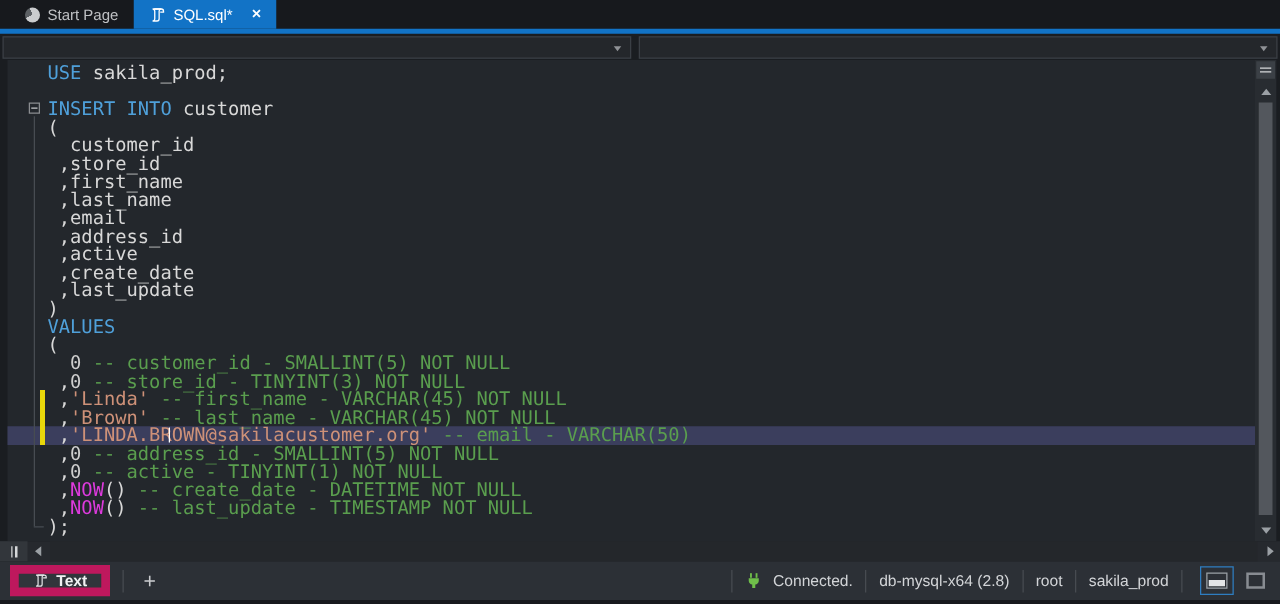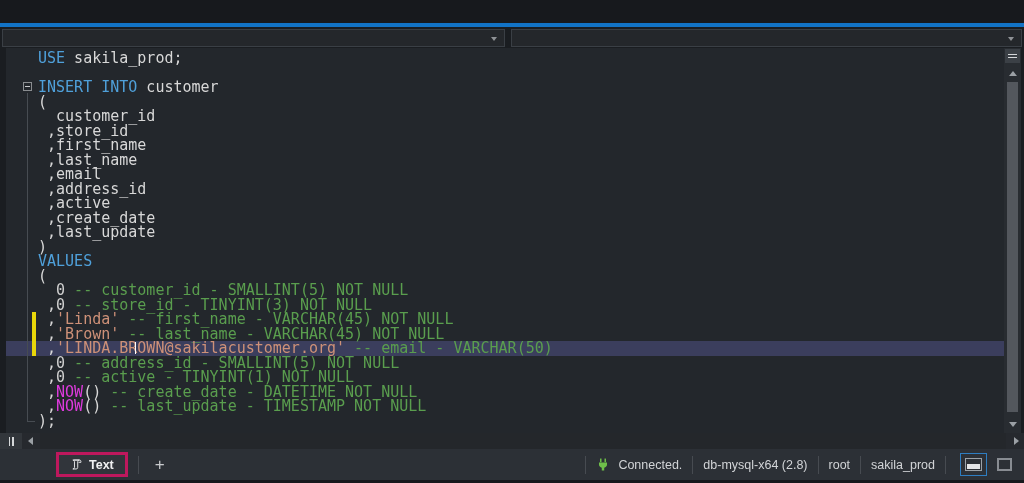--- a/index.html
+++ b/index.html
@@ -56,39 +56,51 @@
   .hscroll { position:absolute; top:433px; left:0; width:1024px; height:16px; background:#26292e; display:flex; align-items:center; z-index:5; }
   .hs-grip { width:22px; height:16px; display:flex; align-items:center; justify-content:center; gap:2px; background:#32363b; }
   .hs-grip i { display:block; width:1.5px; height:9px; background:#d6d8da; }
   .tri-left  { width:0; height:0; border-top:4px solid transparent; border-bottom:4px solid transparent; border-right:5px solid #9ba0a5; }
   .tri-right { width:0; height:0; border-top:4px solid transparent; border-bottom:4px solid transparent; border-left:5px solid #9ba0a5; }
   .hs-btn { width:16px; height:16px; display:flex; align-items:center; justify-content:center; }
   .hs-track { flex:1; height:16px; background:#24272b; margin:0 2px; }
 
   
   .statusbar { position:absolute; top:449px; left:0; width:1024px; height:31px; background:#2c3036; display:flex; align-items:center; padding:0 6px 0 8px; color:#d2d4d7; font-size:12.5px; }
-  .doc-tab { height:25px; display:flex; align-items:center; gap:6px; padding:0 11px; border:3px solid #be185d; background:#31353b; color:#f0f1f2; font-weight:bold;margin-left:48px; }
+  .doc-tab { height:25px; display:flex; align-items:center; gap:6px; padding:0 11px; border:7px solid #be185d; background:#31353b; color:#f0f1f2; font-weight:bold; }
   .doc-tab .ticon { width:13px; height:13px; color:#e4e5e7; }
   .sbar-sep { width:1px; height:18px; background:#474b51; margin:0 10px; flex:none; }
   .plus-btn { font-size:17px; color:#c9cbce; padding:0 6px; line-height:1; }
   .spacer { flex:1; }
   .conn { display:flex; align-items:center; gap:8px; }
   .plug-icon { width:14px; height:15px; color:#6fbf4a; }
   .lay-btn { width:27px; height:23px; display:flex; align-items:center; justify-content:center; border:1px solid transparent; margin-left:4px; }
   .lay-btn.active { border-color:#2e7dc1; }
   .split-ico { position:relative; width:17px; height:13px; border:1px solid #9ba1a7; background:#2c3036; }
   .split-ico i { position:absolute; left:1px; right:1px; bottom:1px; height:5px; background:#e3e5e7; }
   .square-ico { width:15px; height:13px; border:2px solid #888c92; background:transparent; }
   .bottom-strip { position:absolute; top:480px; left:0; width:1024px; height:3px; background:#17191d; }
   svg { display:block; }
 </style>
 </head>
 <body>
 
 <div class="tabbar">
+  <div class="tab">
+    <span class="pie-icon"></span>
+    <span>Start Page</span>
+  </div>
+  <div class="tab active">
+    <svg class="ticon" viewBox="0 0 16 16" fill="none" stroke="currentColor" stroke-width="1.2">
+      <path d="M5 2.5 h6.5 a2 2 0 0 1 2 2 v.8 h-3"></path>
+      <path d="M11.5 2.5 a2 2 0 0 0 -2 2 v7 a2 2 0 0 1 -2 2 h-4 a2 2 0 0 0 2 -2 v-7 a2 2 0 0 0 -2 -2 z"></path>
+    </svg>
+    <span>SQL.sql*</span>
+    <span class="close">✕</span>
+  </div>
 </div>
 <div class="blue-strip"></div>
 
 <div class="combo-row">
   <div class="combo c1">
     <span></span>
     <span class="arr"></span>
   </div>
   <div class="combo c2">
     <span></span>

